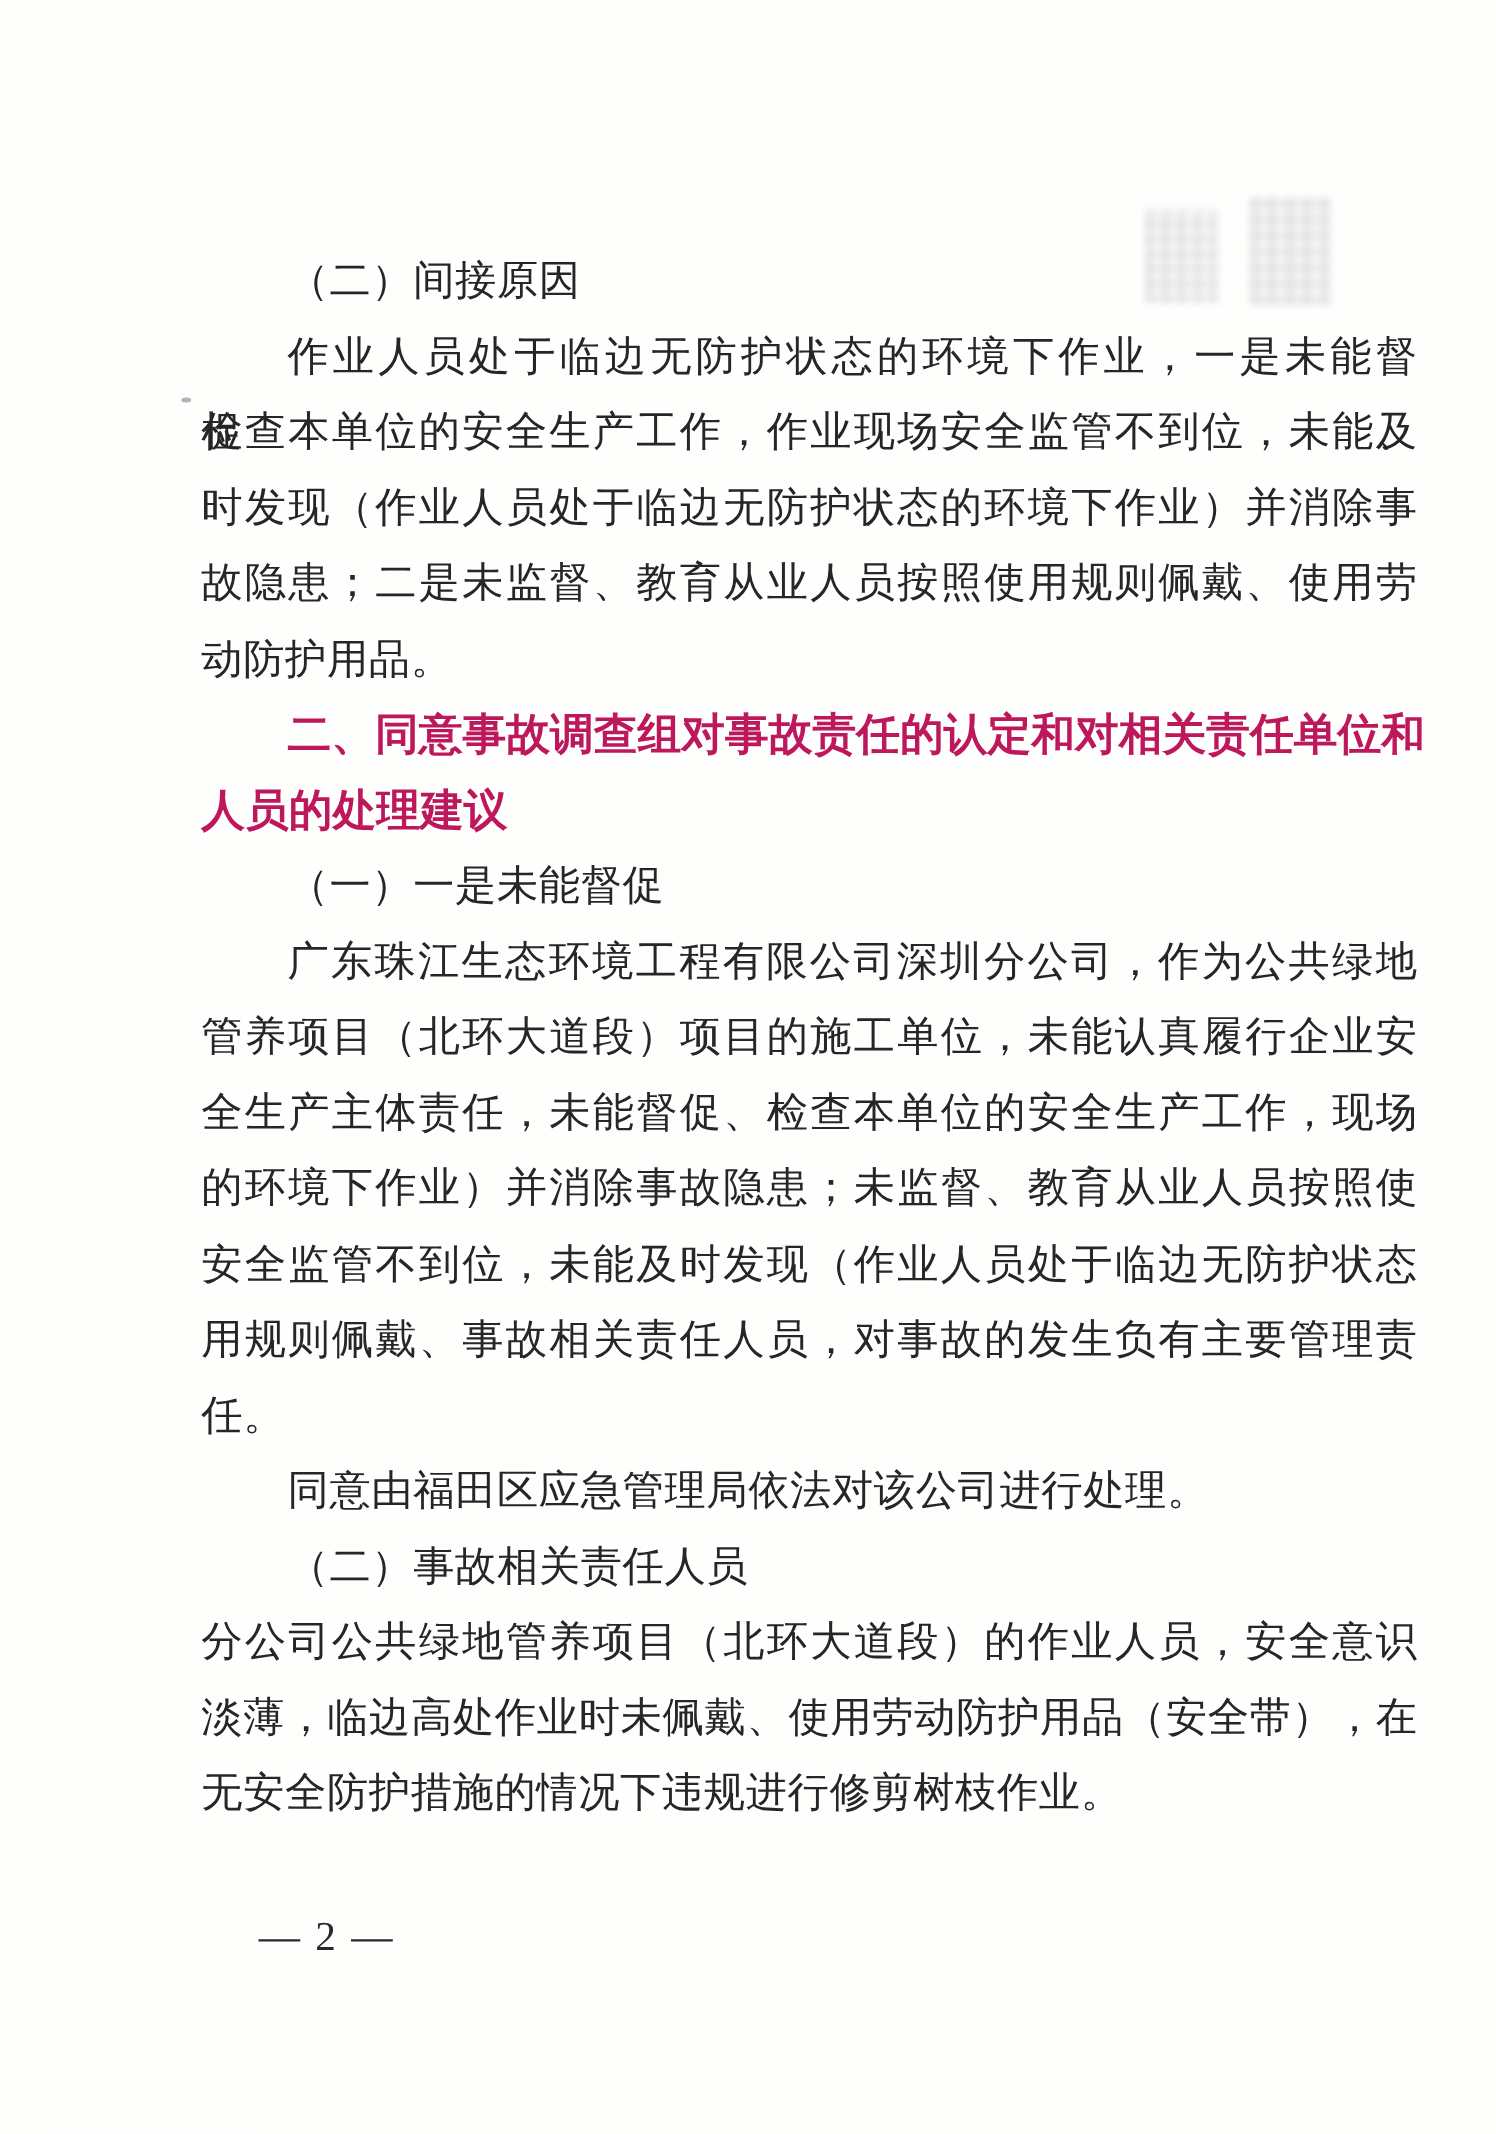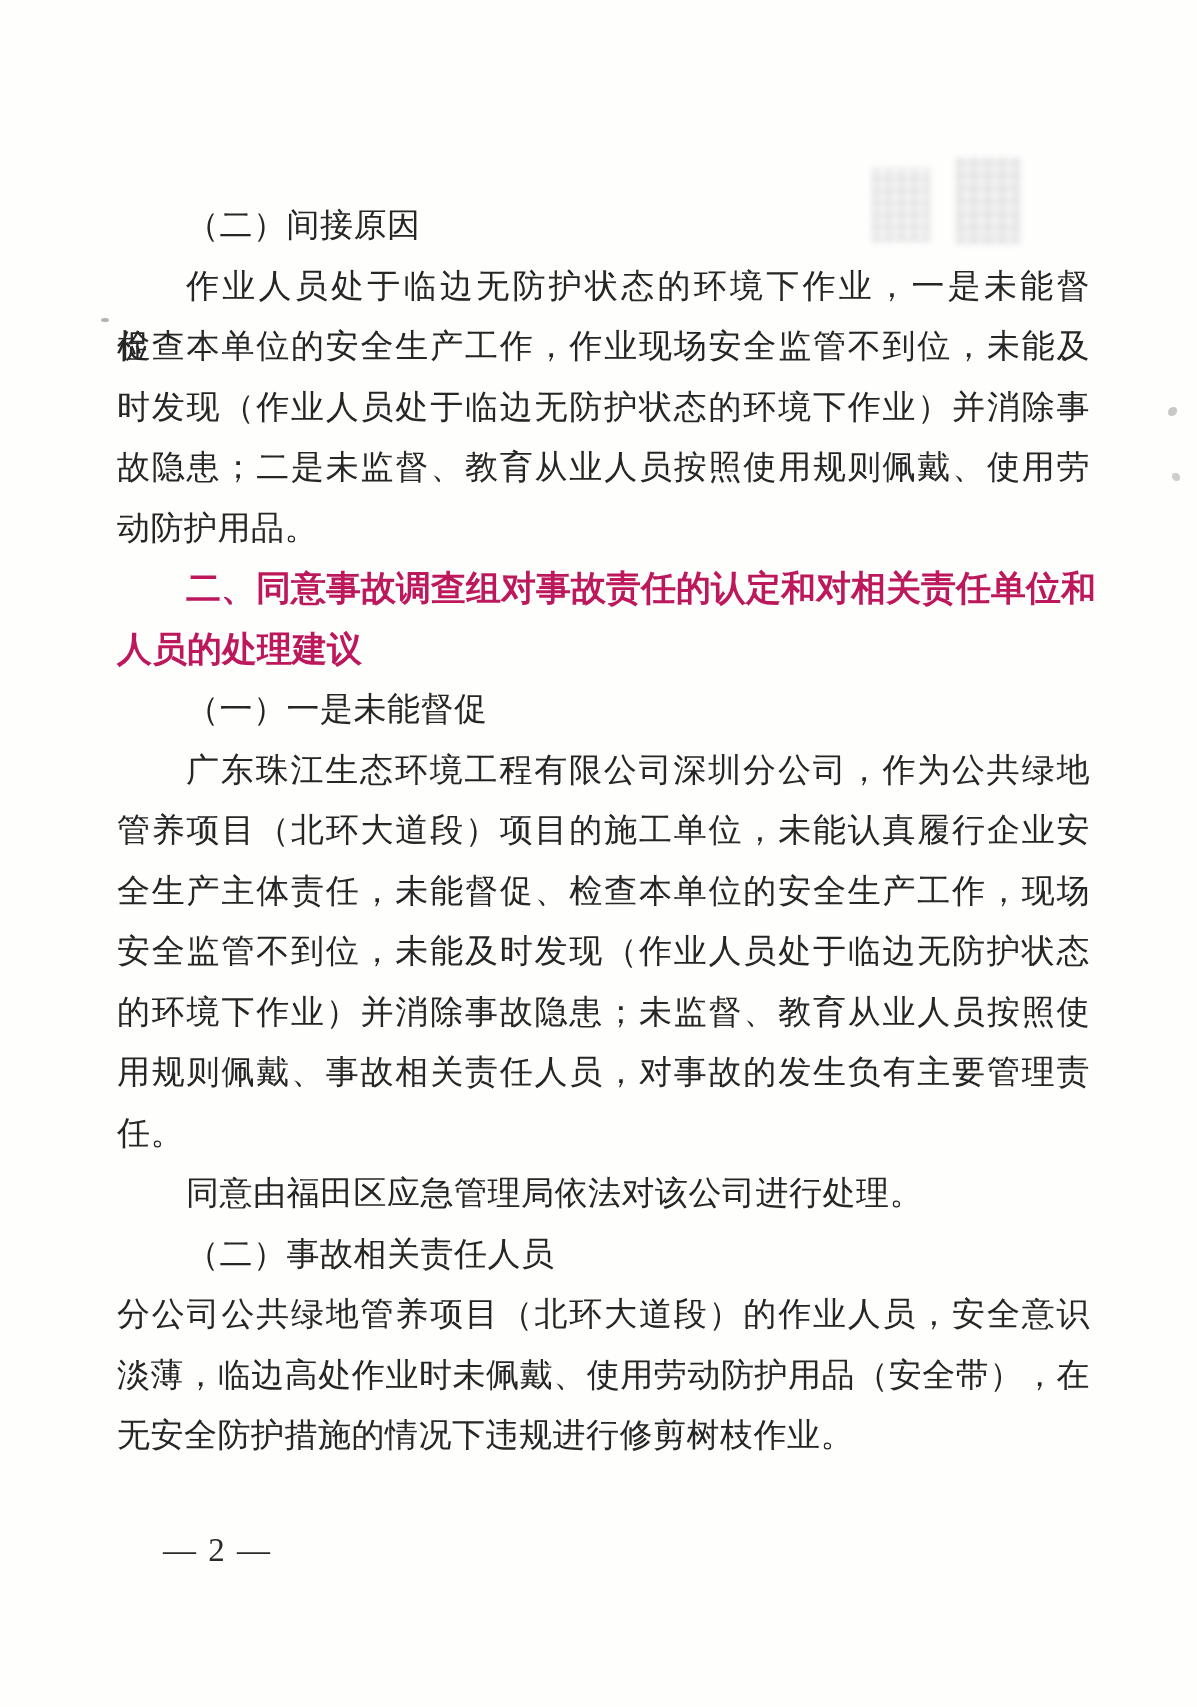--- a/index.html
+++ b/index.html
@@ -6,20 +6,21 @@
   body {
     width: 1197px; height: 1707px;
     background: #fdfdfc;
     position: relative;
     overflow: hidden;
     font-family: "Liberation Serif", "DejaVu Serif", serif;
   }
   .page {
     position: absolute; inset: 0;
     background: #fefefd;
+    margin-left: 44px;
   }
   .text-block {
     position: absolute;
     left: 117px; top: 195px; width: 973px;
     color: #262626;
   }
   .line {
     height: 60.5px;
     line-height: 60.5px;
     font-size: 33px;
@@ -93,22 +94,22 @@
     <div class="line just">检查本单位的安全生产工作，作业现场安全监管不到位，未能及</div>
     <div class="line just">时发现（作业人员处于临边无防护状态的环境下作业）并消除事</div>
     <div class="line just">故隐患；二是未监督、教育从业人员按照使用规则佩戴、使用劳</div>
     <div class="line">动防护用品。</div>
     <div class="line indent bold">二、同意事故调查组对事故责任的认定和对相关责任单位和</div>
     <div class="line bold">人员的处理建议</div>
     <div class="line indent">（一）一是未能督促</div>
     <div class="line indent just">广东珠江生态环境工程有限公司深圳分公司，作为公共绿地</div>
     <div class="line just">管养项目（北环大道段）项目的施工单位，未能认真履行企业安</div>
     <div class="line just">全生产主体责任，未能督促、检查本单位的安全生产工作，现场</div>
+    <div class="line just">的环境下作业）并消除事故隐患；未监督、教育从业人员按照使</div>
     <div class="line just">安全监管不到位，未能及时发现（作业人员处于临边无防护状态</div>
-    <div class="line just">的环境下作业）并消除事故隐患；未监督、教育从业人员按照使</div>
     <div class="line just">用规则佩戴、事故相关责任人员，对事故的发生负有主要管理责</div>
     <div class="line">任。</div>
     <div class="line indent">同意由福田区应急管理局依法对该公司进行处理。</div>
     <div class="line indent">（二）事故相关责任人员</div>
     <div class="line just">分公司公共绿地管养项目（北环大道段）的作业人员，安全意识</div>
     <div class="line just">淡薄，临边高处作业时未佩戴、使用劳动防护用品（安全带），在</div>
     <div class="line">无安全防护措施的情况下违规进行修剪树枝作业。</div>
   </div>
 
   <div class="page-num">— 2 —</div>

